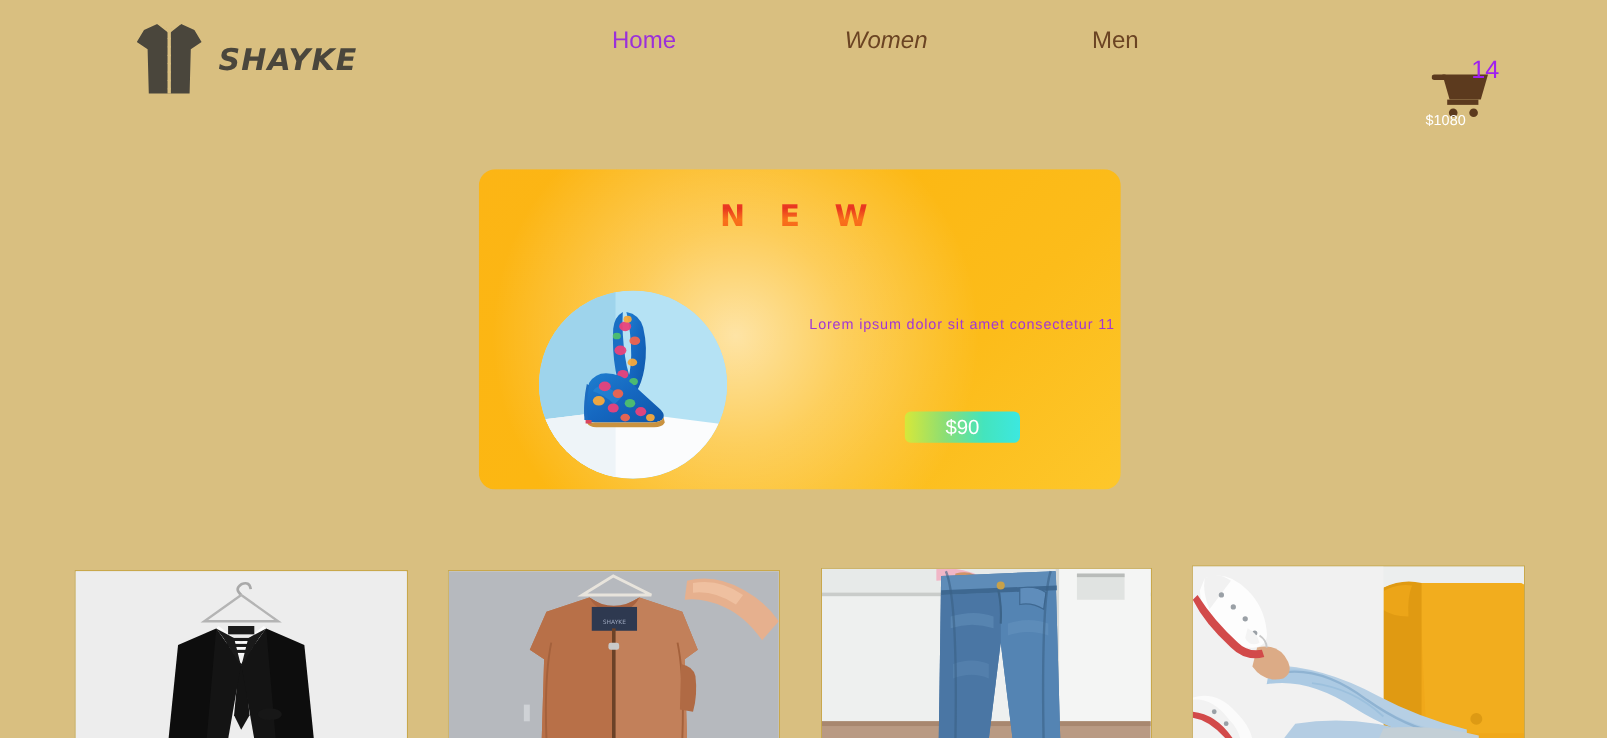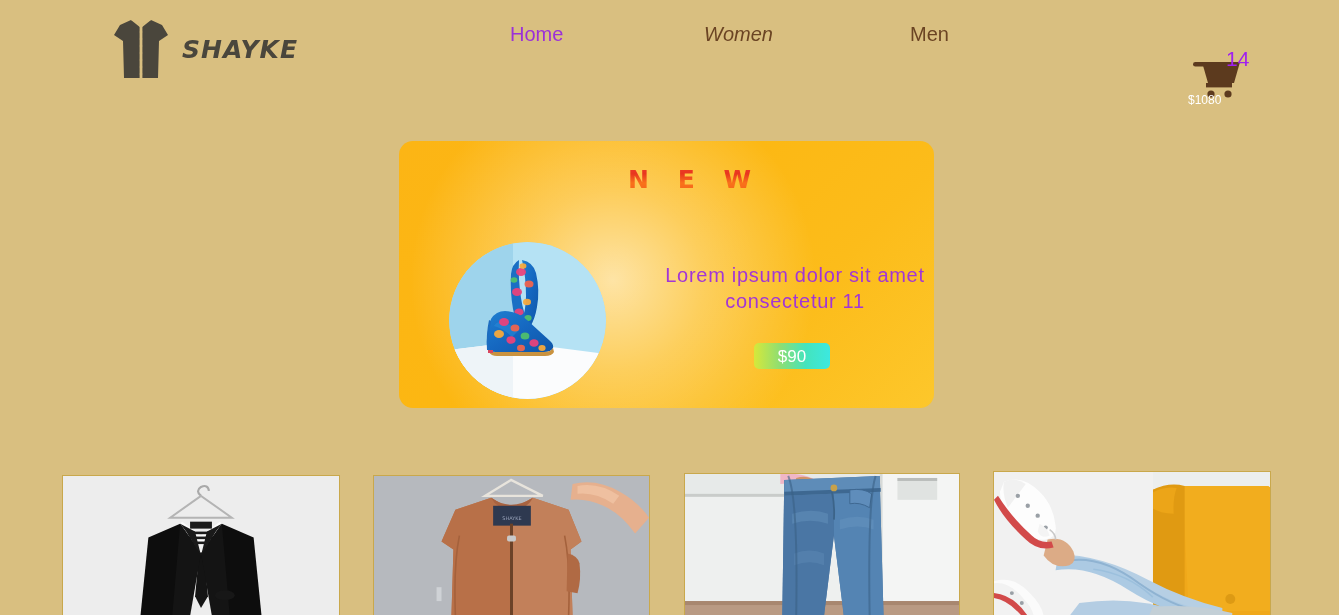--- a/index.html
+++ b/index.html
@@ -147,53 +147,52 @@
     text-align: center;
     font-size: 25px;
     font-weight: bold;
     letter-spacing: 10px;
     line-height: 1.16;
     font-family: "DejaVu Sans", sans-serif;
     background: linear-gradient(180deg, #f0402a 0%, #e8361f 30%, #f9721a 62%, #f5601b 100%);
     -webkit-background-clip: text;
     background-clip: text;
     color: transparent;
-    margin-left: 28px;
     -webkit-text-fill-color: transparent;
   }
 
   .banner-photo {
     position: absolute;
     left: 50px;
     top: 101px;
     width: 157px;
     height: 157px;
     border-radius: 50%;
     overflow: hidden;
   }
 
   .banner-photo svg { display: block; }
 
   .banner-copy {
     position: absolute;
     left: 262px;
     top: 122px;
     width: 268px;
-    text-align: center;
-    font-size: 20px;
+    text-align: right;
+    font-size: 12px;
     color: #a236d6;
     letter-spacing: 0.7px;
     line-height: 1.28;
   }
 
   .price-pill {
     position: absolute;
     left: 355px;
     top: 202px;
-    width: 76px;
+    width: 96px;
     height: 26px;
     border-radius: 5px;
     background: linear-gradient(90deg, #d6e83a 0%, #8ede72 34%, #44e4bd 68%, #3ce8e0 100%);
     display: flex;
     align-items: center;
     justify-content: center;
     cursor: pointer;
   }
 
   .price-pill span {

